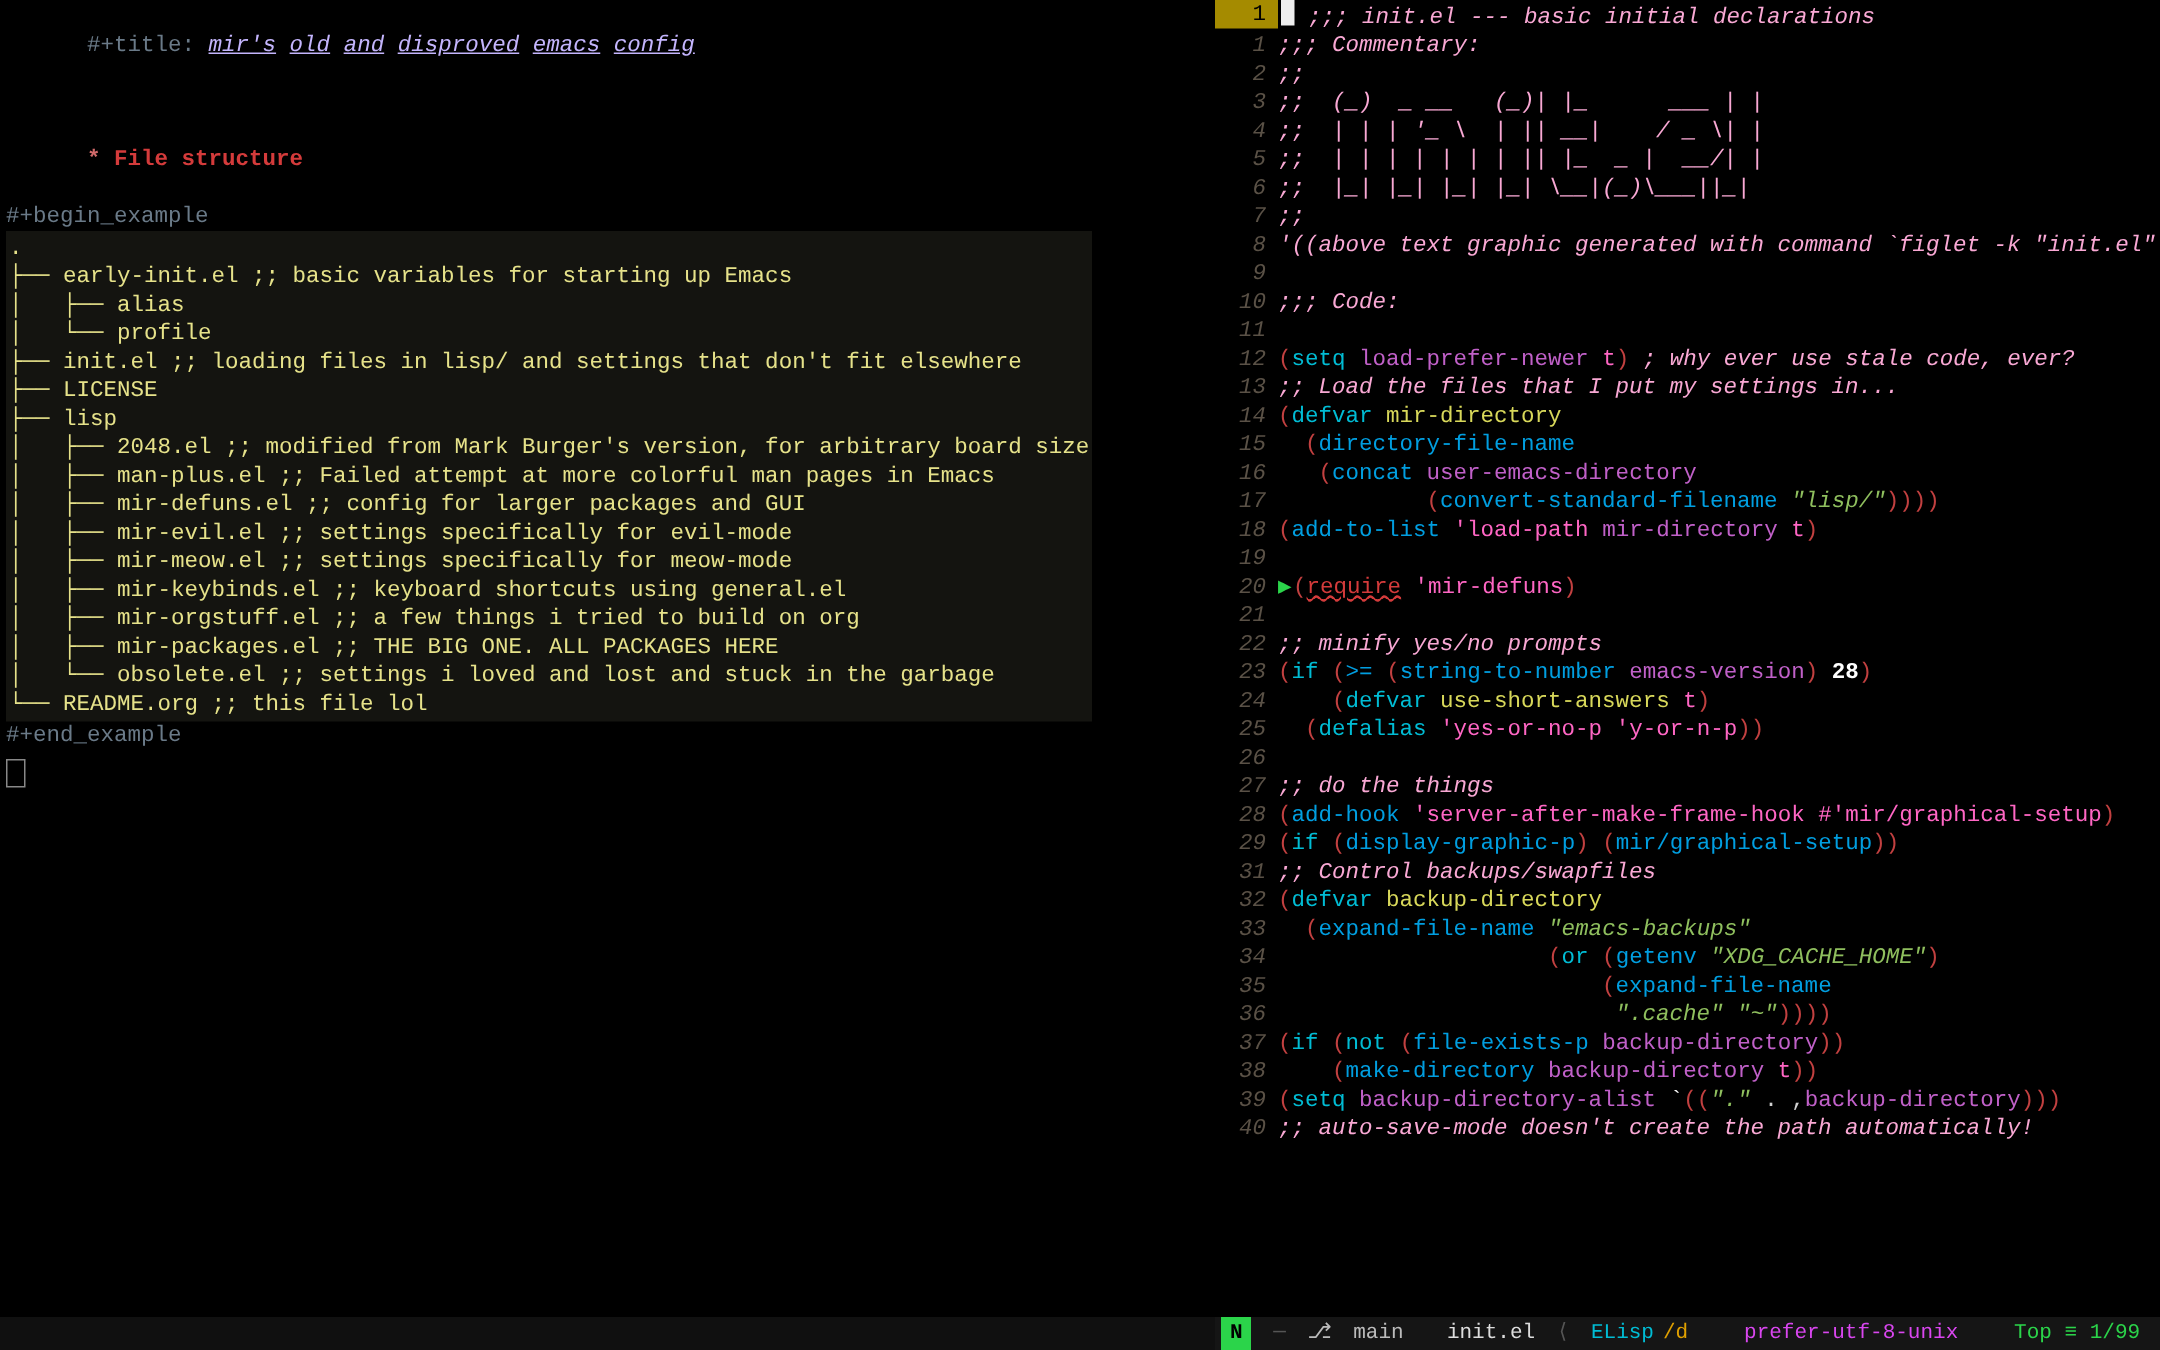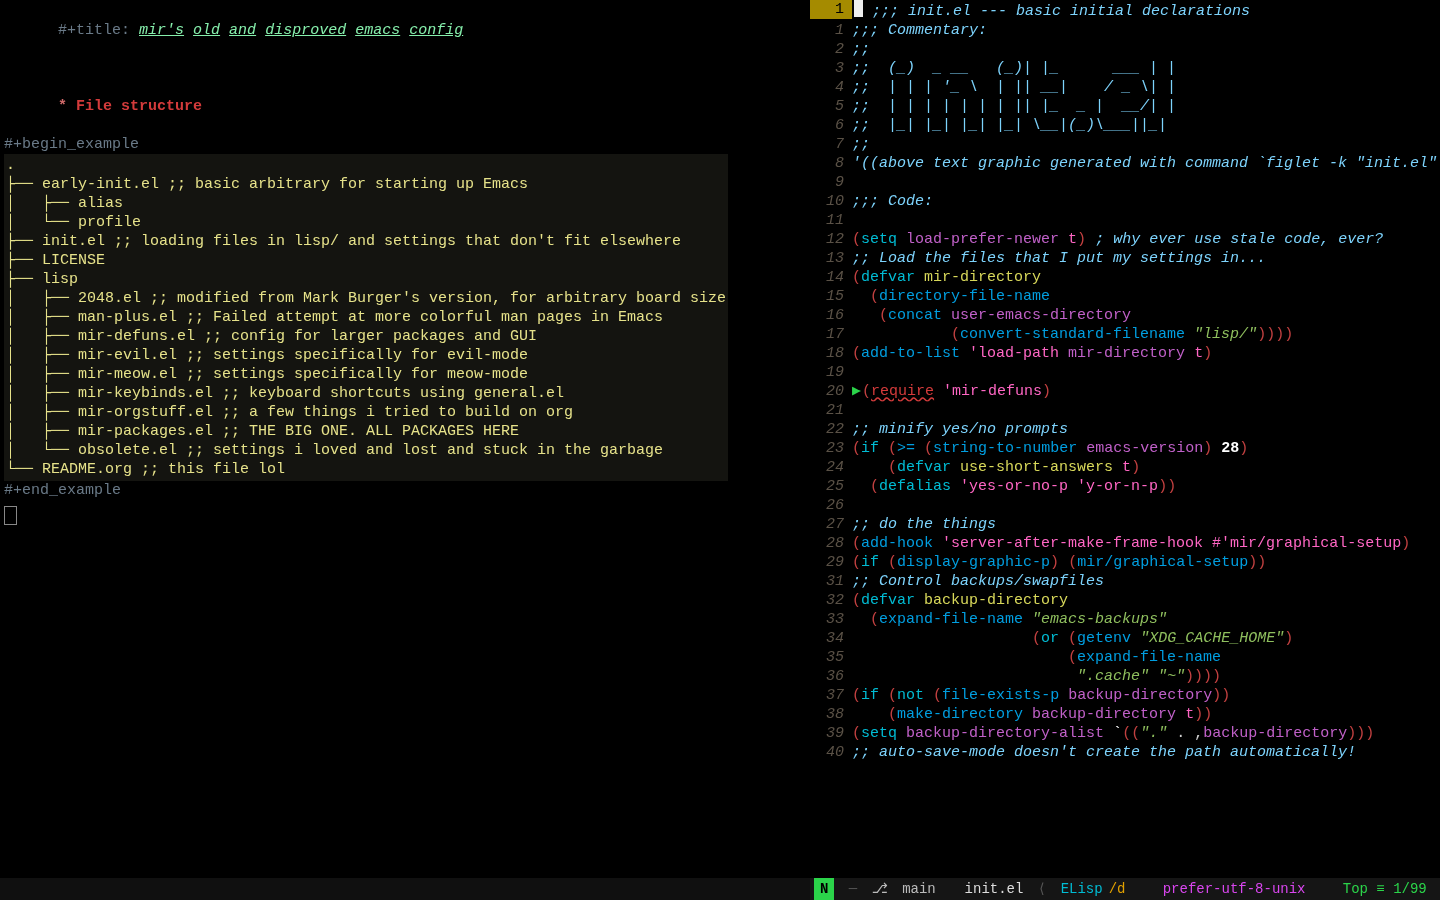--- a/index.html
+++ b/index.html
@@ -55,21 +55,21 @@
     white-space: pre;
   }
   .modeline.right {
     background: #151515;
   }
 
   
   .title-line { white-space: pre; }
   .dim { color: #6a7a88; }
   .title-word {
-    color: #86efac;
+    color: #c4b5fd;
     font-style: italic;
     text-decoration: underline;
   }
   .heading {
     white-space: pre;
   }
   .heading-star { color: #d06a6a; font-weight: bold; }
   .heading-text { color: #d43b3b; font-weight: bold; margin-top: 24px; }
   .example {
     background: #141410;
@@ -107,21 +107,21 @@
     background: #eee;
     vertical-align: -2px;
     margin-left: 2px;
   }
   .tri-green {
     color: #2bd44a;
     padding-right: 1px;
   }
 
   
-  .c-comment { color: #7dd3fc; font-style: italic; }
+  .c-comment { color: #f9a8d4; font-style: italic; }
   .c-str     { color: #8fbf5e; font-style: italic; }
   .c-paren   { color: #c24040; }
   .c-kw      { color: #00bcd4; }
   .c-def     { color: #d8d85a; }  
   .c-fn      { color: #009ee0; }
   .c-var     { color: #c060c8; }
   .c-var2    { color: #ff66c4; }
   .c-num     { color: #ffffff; font-weight: bold; }
   .c-warn    { color: #d43b3b; text-decoration: underline wavy #d43b3b; }
   .c-white   { color: #ffffff; }
@@ -168,21 +168,21 @@
 
     <div class="heading">
       <span class="heading-star">* </span><span class="heading-text">File structure</span>
     </div>
 
     <div class="dim">#+begin_example</div>
 
     <div class="example">
       <div id="example-lines">
           <div class="example-line">.</div>
-          <div class="example-line">├── early-init.el ;; basic arbitrary for starting up Emacs</div>
+          <div class="example-line">├── early-init.el ;; basic variables for starting up Emacs</div>
           <div class="example-line">│   ├── alias</div>
           <div class="example-line">│   └── profile</div>
           <div class="example-line">├── init.el ;; loading files in lisp/ and settings that don't fit elsewhere</div>
           <div class="example-line">├── LICENSE</div>
           <div class="example-line">├── lisp</div>
           <div class="example-line">│   ├── 2048.el ;; modified from Mark Burger's version, for arbitrary board size</div>
           <div class="example-line">│   ├── man-plus.el ;; Failed attempt at more colorful man pages in Emacs</div>
           <div class="example-line">│   ├── mir-defuns.el ;; config for larger packages and GUI</div>
           <div class="example-line">│   ├── mir-evil.el ;; settings specifically for evil-mode</div>
           <div class="example-line">│   ├── mir-meow.el ;; settings specifically for meow-mode</div>

